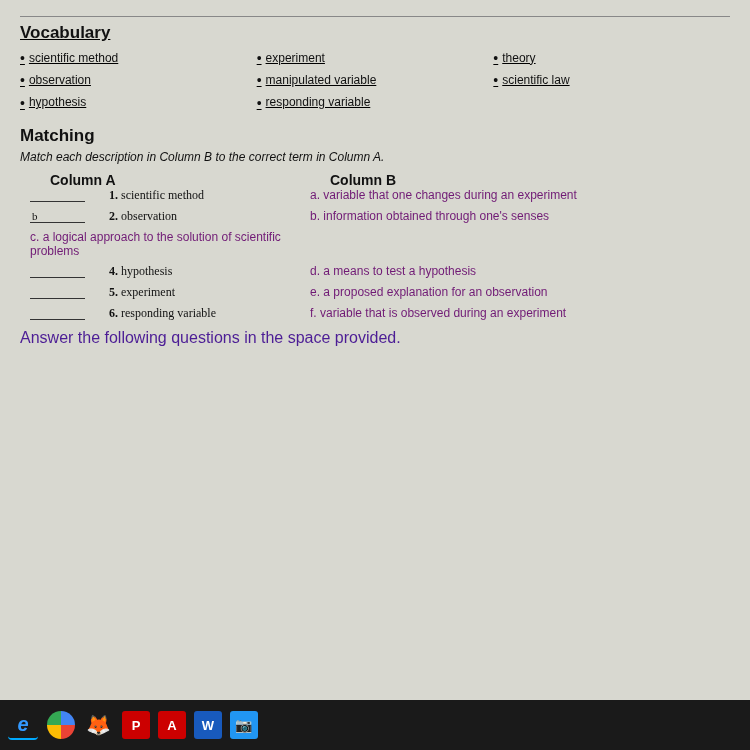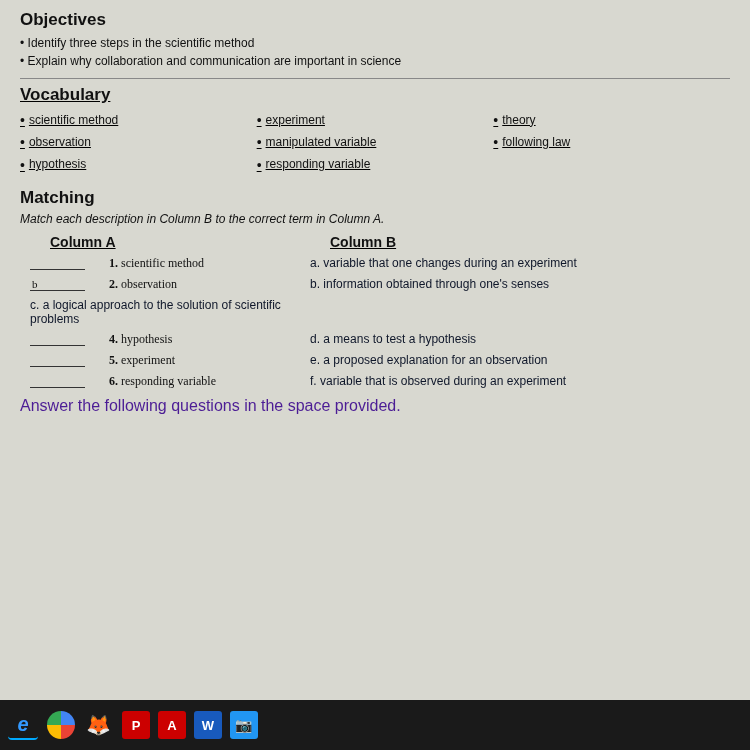--- a/index.html
+++ b/index.html
@@ -72,23 +72,22 @@
     }
     .matching-instruction {
       font-size: 12px;
       font-style: italic;
       color: #111;
       margin-bottom: 8px;
     }
     .columns-header {
       display: grid;
       grid-template-columns: 280px 1fr;
-      margin-bottom: 6px;
+      margin-bottom: 0;
       padding-left: 30px;
-      text-decoration: underline;
     }
     .col-header {
       font-size: 14px;
       font-weight: bold;
       color: #111;
       text-align: left;
     }
     .match-row {
       display: grid;
       grid-template-columns: 280px 1fr;
@@ -107,21 +106,21 @@
     .answer-line {
       display: inline-block;
       width: 55px;
       border-bottom: 1px solid #333;
       margin-right: 4px;
       vertical-align: bottom;
       height: 14px;
     }
     .col-b-item {
       font-size: 12px;
-      color: #0f172a;
+      color: #701a75;
     }
     .col-b-item span.letter {
       font-weight: normal;
     }
     .questions-section {
       margin-top: 4px;
     }
     .questions-subtitle {
       font-size: 16px;
       color: #4c1d95;
@@ -159,46 +158,39 @@
       border: none;
       border-top: 1px solid #888;
       margin: 6px 0;
     }
   </style>
 </head>
 <body>
 
 <div class="page-content">
 
-  <div class="objectives-section">
-    <div class="section-title">Objectives</div>
-    <ul class="bullet-list">
-      <li>Identify three steps in the scientific method</li>
-      <li>Explain why collaboration and communication are important in science</li>
-    </ul>
-  </div>
 
   <hr class="divider">
 
   <div class="vocabulary-section">
     <div class="section-title">Vocabulary</div>
     <div class="vocab-grid">
       <div class="vocab-col">
         <span class="vocab-item">scientific method</span>
         <span class="vocab-item">observation</span>
         <span class="vocab-item">hypothesis</span>
       </div>
       <div class="vocab-col">
         <span class="vocab-item">experiment</span>
         <span class="vocab-item">manipulated variable</span>
         <span class="vocab-item">responding variable</span>
       </div>
       <div class="vocab-col">
         <span class="vocab-item">theory</span>
-        <span class="vocab-item">following law</span>
+        <span class="vocab-item">scientific law</span>
       </div>
     </div>
   </div>
 
   <div class="matching-section">
     <div class="section-title">Matching</div>
     <div class="matching-instruction">Match each description in Column B to the correct term in Column A.</div>
 
     <div class="columns-header">
       <div class="col-header">Column A</div>

